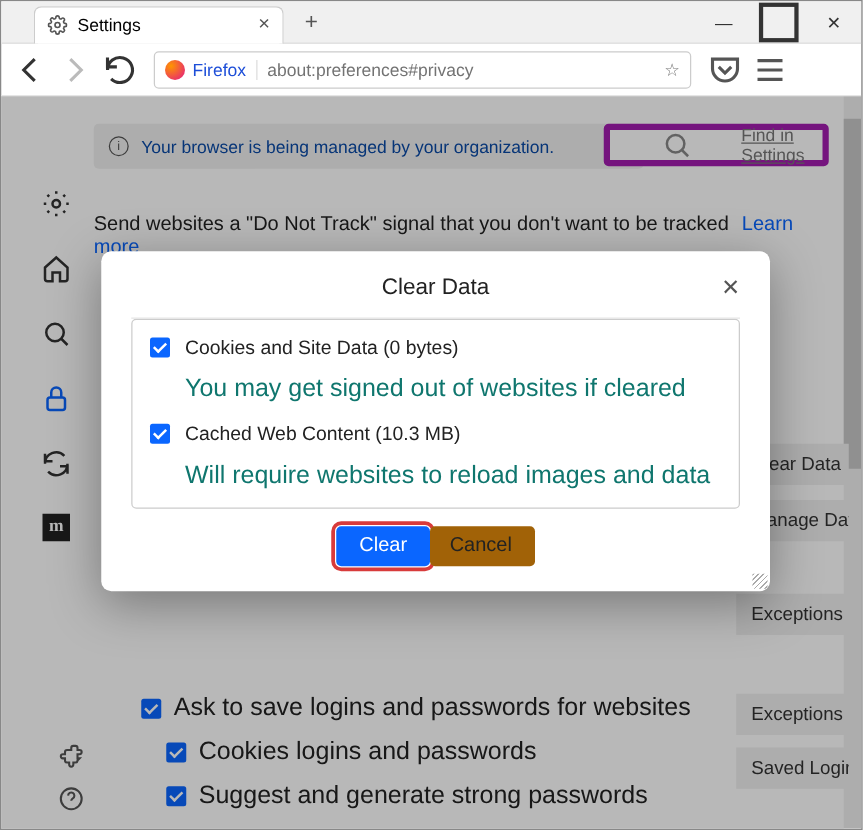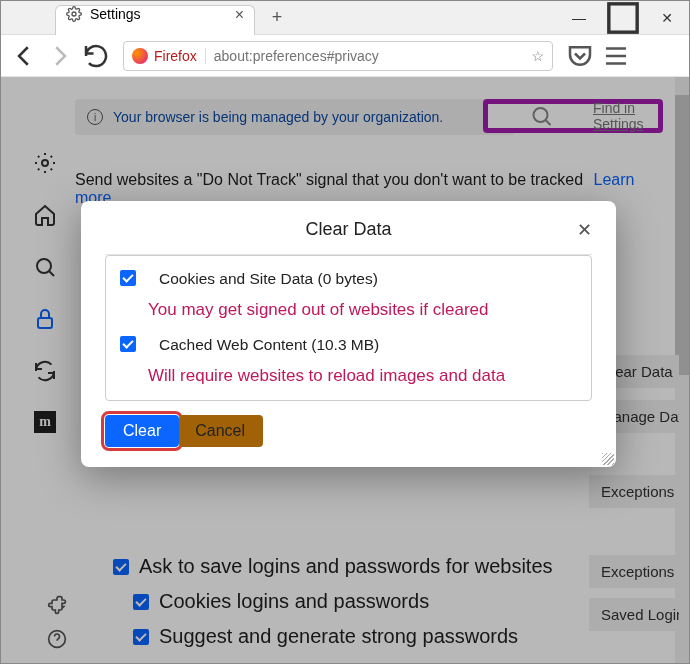--- a/index.html
+++ b/index.html
@@ -1,33 +1,33 @@
 <!DOCTYPE html>
 <html><head>
 <meta charset="utf-8">
 <style>
 * { box-sizing: border-box; margin: 0; padding: 0; }
 body { font-family: "Segoe UI", Arial, sans-serif; font-size: 14px; background: #fff; width: 690px; height: 664px; overflow: hidden; position: relative; border: 1px solid #888; }
 
 
 .titlebar { height: 34px; background: #f0f0f0; display: flex; align-items: center; border-bottom: 1px solid #ddd; }
-.tab { background: #fff; height: 30px; margin-left: 54px; margin-top: 4px; display: flex; align-items: flex-start; padding: 0 10px; border-radius: 6px 6px 0 0; border: 1px solid #ccc; border-bottom: none; min-width: 200px; }
+.tab { background: #fff; height: 30px; margin-left: 26px; margin-top: 4px; display: flex; align-items: center; padding: 0 10px; border-radius: 6px 6px 0 0; border: 1px solid #ccc; border-bottom: none; min-width: 200px; }
 .tab .gear { width: 16px; height: 16px; margin-right: 8px; }
 .tab .close { margin-left: auto; font-size: 16px; color: #555; }
 .newtab { margin-left: 10px; font-size: 18px; color: #555; width: 24px; text-align: center; }
 .winbtns { margin-left: auto; display: flex; }
 .winbtn { width: 44px; height: 34px; display: flex; align-items: center; justify-content: center; font-size: 14px; color: #333; }
 
 
 .navbar { height: 42px; display: flex; align-items: center; padding: 0 8px; border-bottom: 1px solid #e5e5e5; gap: 6px; }
 .navicon { width: 30px; height: 30px; display: flex; align-items: center; justify-content: center; color: #444; border-radius: 4px; }
 .navicon.disabled { color: #bbb; }
 .urlbar { flex: 1; height: 30px; border: 1px solid #ccc; border-radius: 4px; display: flex; align-items: center; padding: 0 8px; margin: 0 6px; max-width: 430px; }
 .urlbar .fflogo { width: 16px; height: 16px; background: radial-gradient(circle at 30% 30%, #ff9500, #e31587); border-radius: 50%; margin-right: 6px; }
-.urlbar .fflabel { font-weight: 400; color: #b91c1c; margin-right: 8px; padding-right:8px; border-right:1px solid #ddd; }
+.urlbar .fflabel { font-weight: 400; color: #1d4ed8; margin-right: 8px; padding-right:8px; border-right:1px solid #ddd; }
 .urlbar .addr { color: #737373; flex: 1; }
 .urlbar .star { color: #777; }
 
 
 .content { position: relative; height: calc(100% - 76px); }
 .scrim { position: absolute; inset: 0; background: rgba(0,0,0,0.28); }
 
 .page { padding: 14px 14px 0 14px; display: flex; height: 100%; }
 .sidecol { width: 60px; padding-top: 60px; display: flex; flex-direction: column; align-items: center; gap: 28px; }
 .sideicon { width: 24px; height: 24px; color: #333; display:flex; align-items:center; justify-content:center; }
@@ -56,24 +56,24 @@
 .scrollthumb { position:absolute; right:0; top:18px; width:14px; height:280px; background:#c8c8c8; }
 .scrolltrack { position:absolute; right:0; top:0; bottom:0; width:14px; background:#f0f0f0; }
 
 
 .dialog { position:absolute; left: 80px; top: 124px; width: 535px; background:#fff; border-radius: 8px; box-shadow: 0 10px 40px rgba(0,0,0,0.35); padding: 18px 24px 20px 24px; z-index: 10; }
 .dialog .resize { position:absolute; right:2px; bottom:2px; width:12px; height:12px; background: repeating-linear-gradient(135deg, #aaa 0 1px, transparent 1px 3px); }
 .dtitle { text-align:center; font-size: 18px; color:#222; padding-bottom: 14px; border-bottom:1px solid #e5e5e5; position:relative; }
 .dclose { position:absolute; right: 0; top: 0; font-size: 18px; color:#555; }
 .dbody { padding: 18px 0; font-size: 15.5px; color:#222; line-height: 1.75; }
 .optbox { border:1px solid #ccc; border-radius:4px; padding: 14px 14px 10px 14px; }
-.optrow { display:flex; gap:23px; margin-bottom: 4px; }
+.optrow { display:flex; gap:12px; margin-bottom: 4px; }
 .opttext { font-size:15.5px; color:#222; }
-.opthint { color:#be185d; font-size:17px; margin-left:28px; margin-bottom: 16px; margin-top: 12px; }
-.dbtns { display:flex; justify-content:flex-start; gap: 0; margin-top: 14px; }
+.opthint { color:#0f766e; font-size:20px; margin-left:28px; margin-bottom: 16px; margin-top: 12px; }
+.dbtns { display:flex; justify-content:center; gap: 0; margin-top: 14px; }
 .btn { padding: 7px 18px; border-radius:4px; font-size:16px; border:none; }
 .btn-primary { background:#0a66ff; color:#fff; outline: 3px solid #d83b3b; outline-offset: 1px; }
 .btn-default { background:#a16207; color:#222;padding-left:16px; }
 
 svg { width:100%; height:100%; }
 </style>
 </head>
 <body>
 
 <div class="titlebar">

